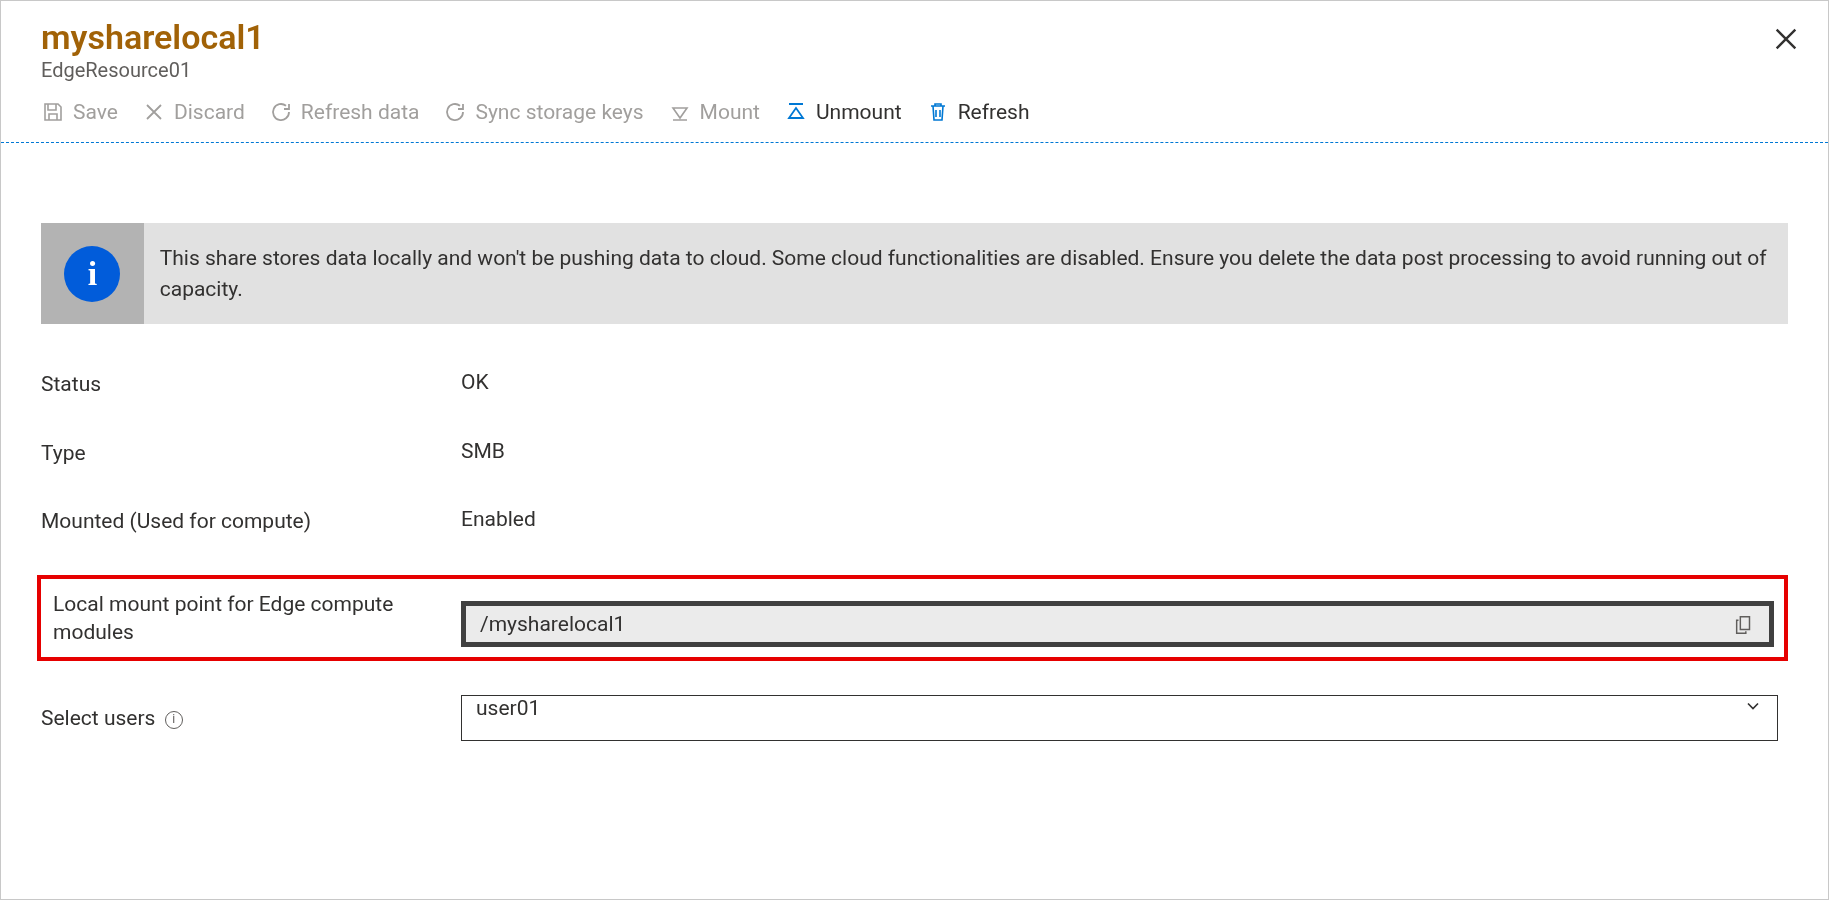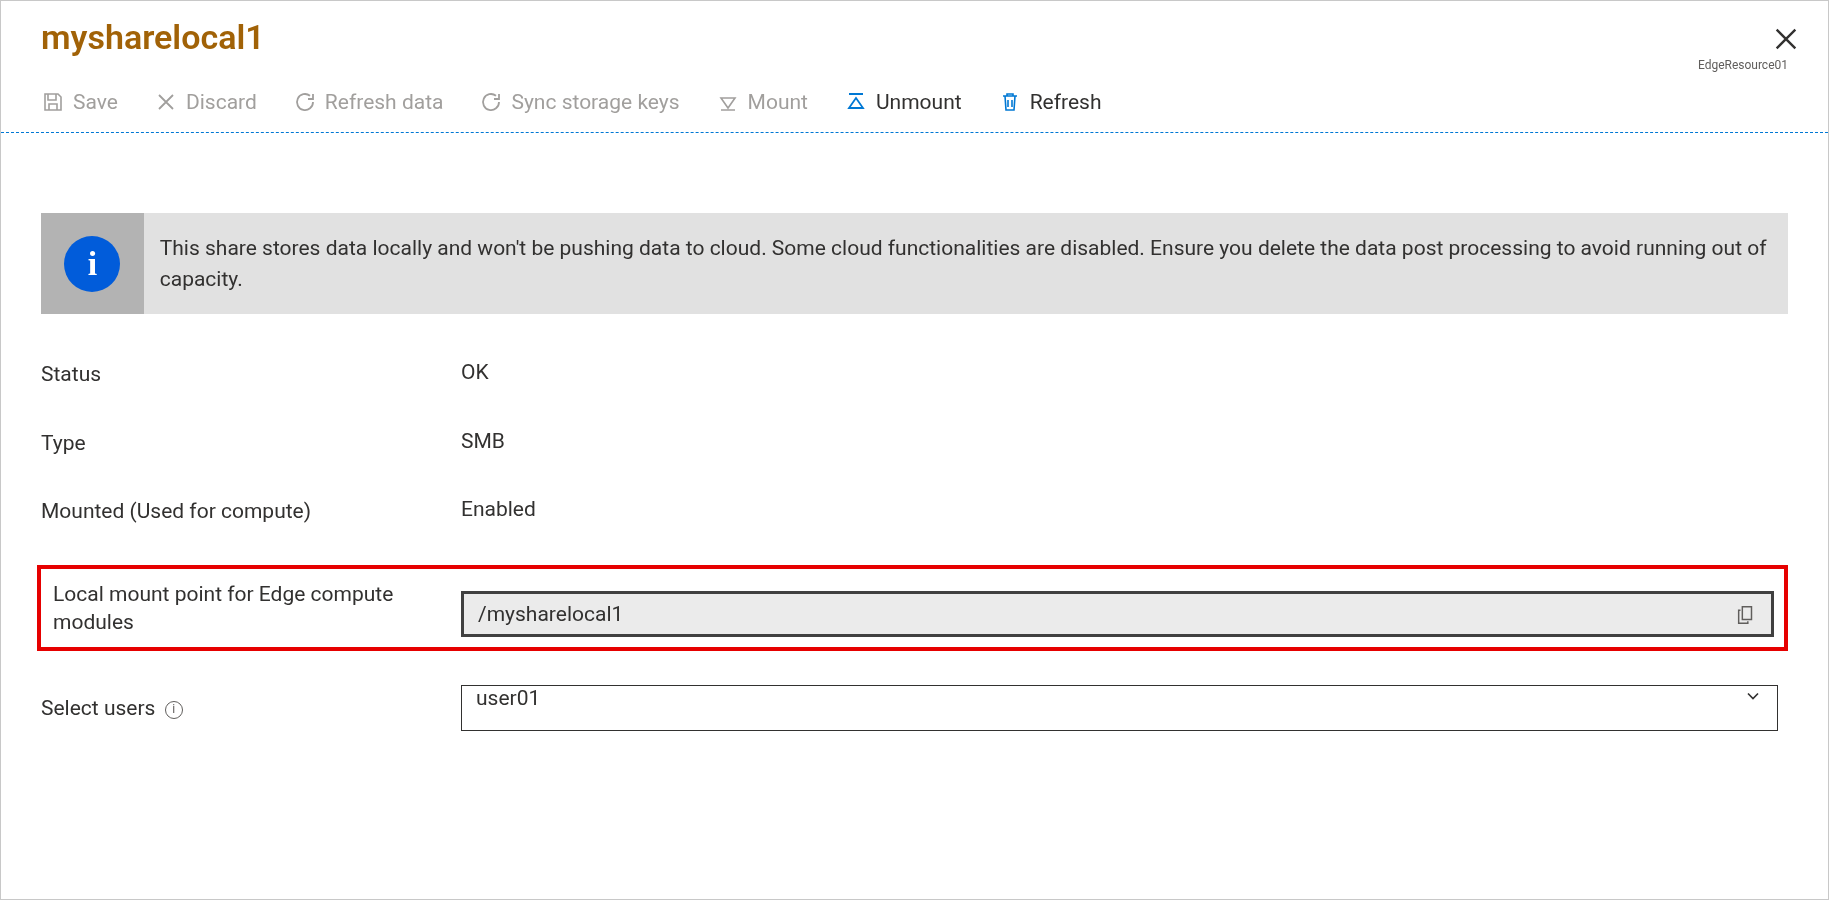--- a/index.html
+++ b/index.html
@@ -21,39 +21,38 @@
     padding: 18px 40px 8px 40px;
     position: relative;
   }
   .title {
     font-size: 34px;
     font-weight: 600;
     color: #a16207;
     line-height: 1.1;
   }
   .subtitle {
-    font-size: 12px;
+    font-size: 20px;
     color: #605e5c;
     margin-top: 2px;
-    text-align: right;
   }
   .close-btn {
     position: absolute;
     top: 24px;
     right: 28px;
     width: 28px;
     height: 28px;
     cursor: pointer;
     color: #323130;
   }
   .toolbar {
     display: flex;
     align-items: center;
     padding: 10px 40px 18px 40px;
-    gap: 36px;
+    gap: 24px;
     border-bottom: 1px dashed #0078d4;
   }
   .tb-item {
     display: flex;
     align-items: center;
     gap: 8px;
     font-size: 21px;
     cursor: pointer;
   }
   .tb-disabled { color: #a19f9d; }
@@ -115,21 +114,21 @@
     padding: 10px 0 10px 0;
     margin-left: -4px;
     margin-bottom: 34px;
   }
   .highlight-row .prop-row { margin-bottom: 0; align-items:center;}
   .readonly-field {
     flex: 1;
     display: flex;
     align-items: center;
     background: #ebebeb;
-    border: 3px solid #404040;
+    border: 5px solid #404040;
     height: 46px;
     padding: 0 14px;
     margin-right: 10px;
     position: relative;
     margin-top: 12px;
   }
   .readonly-field .field-text {
     flex: 1;
     color: #323130;
   }

